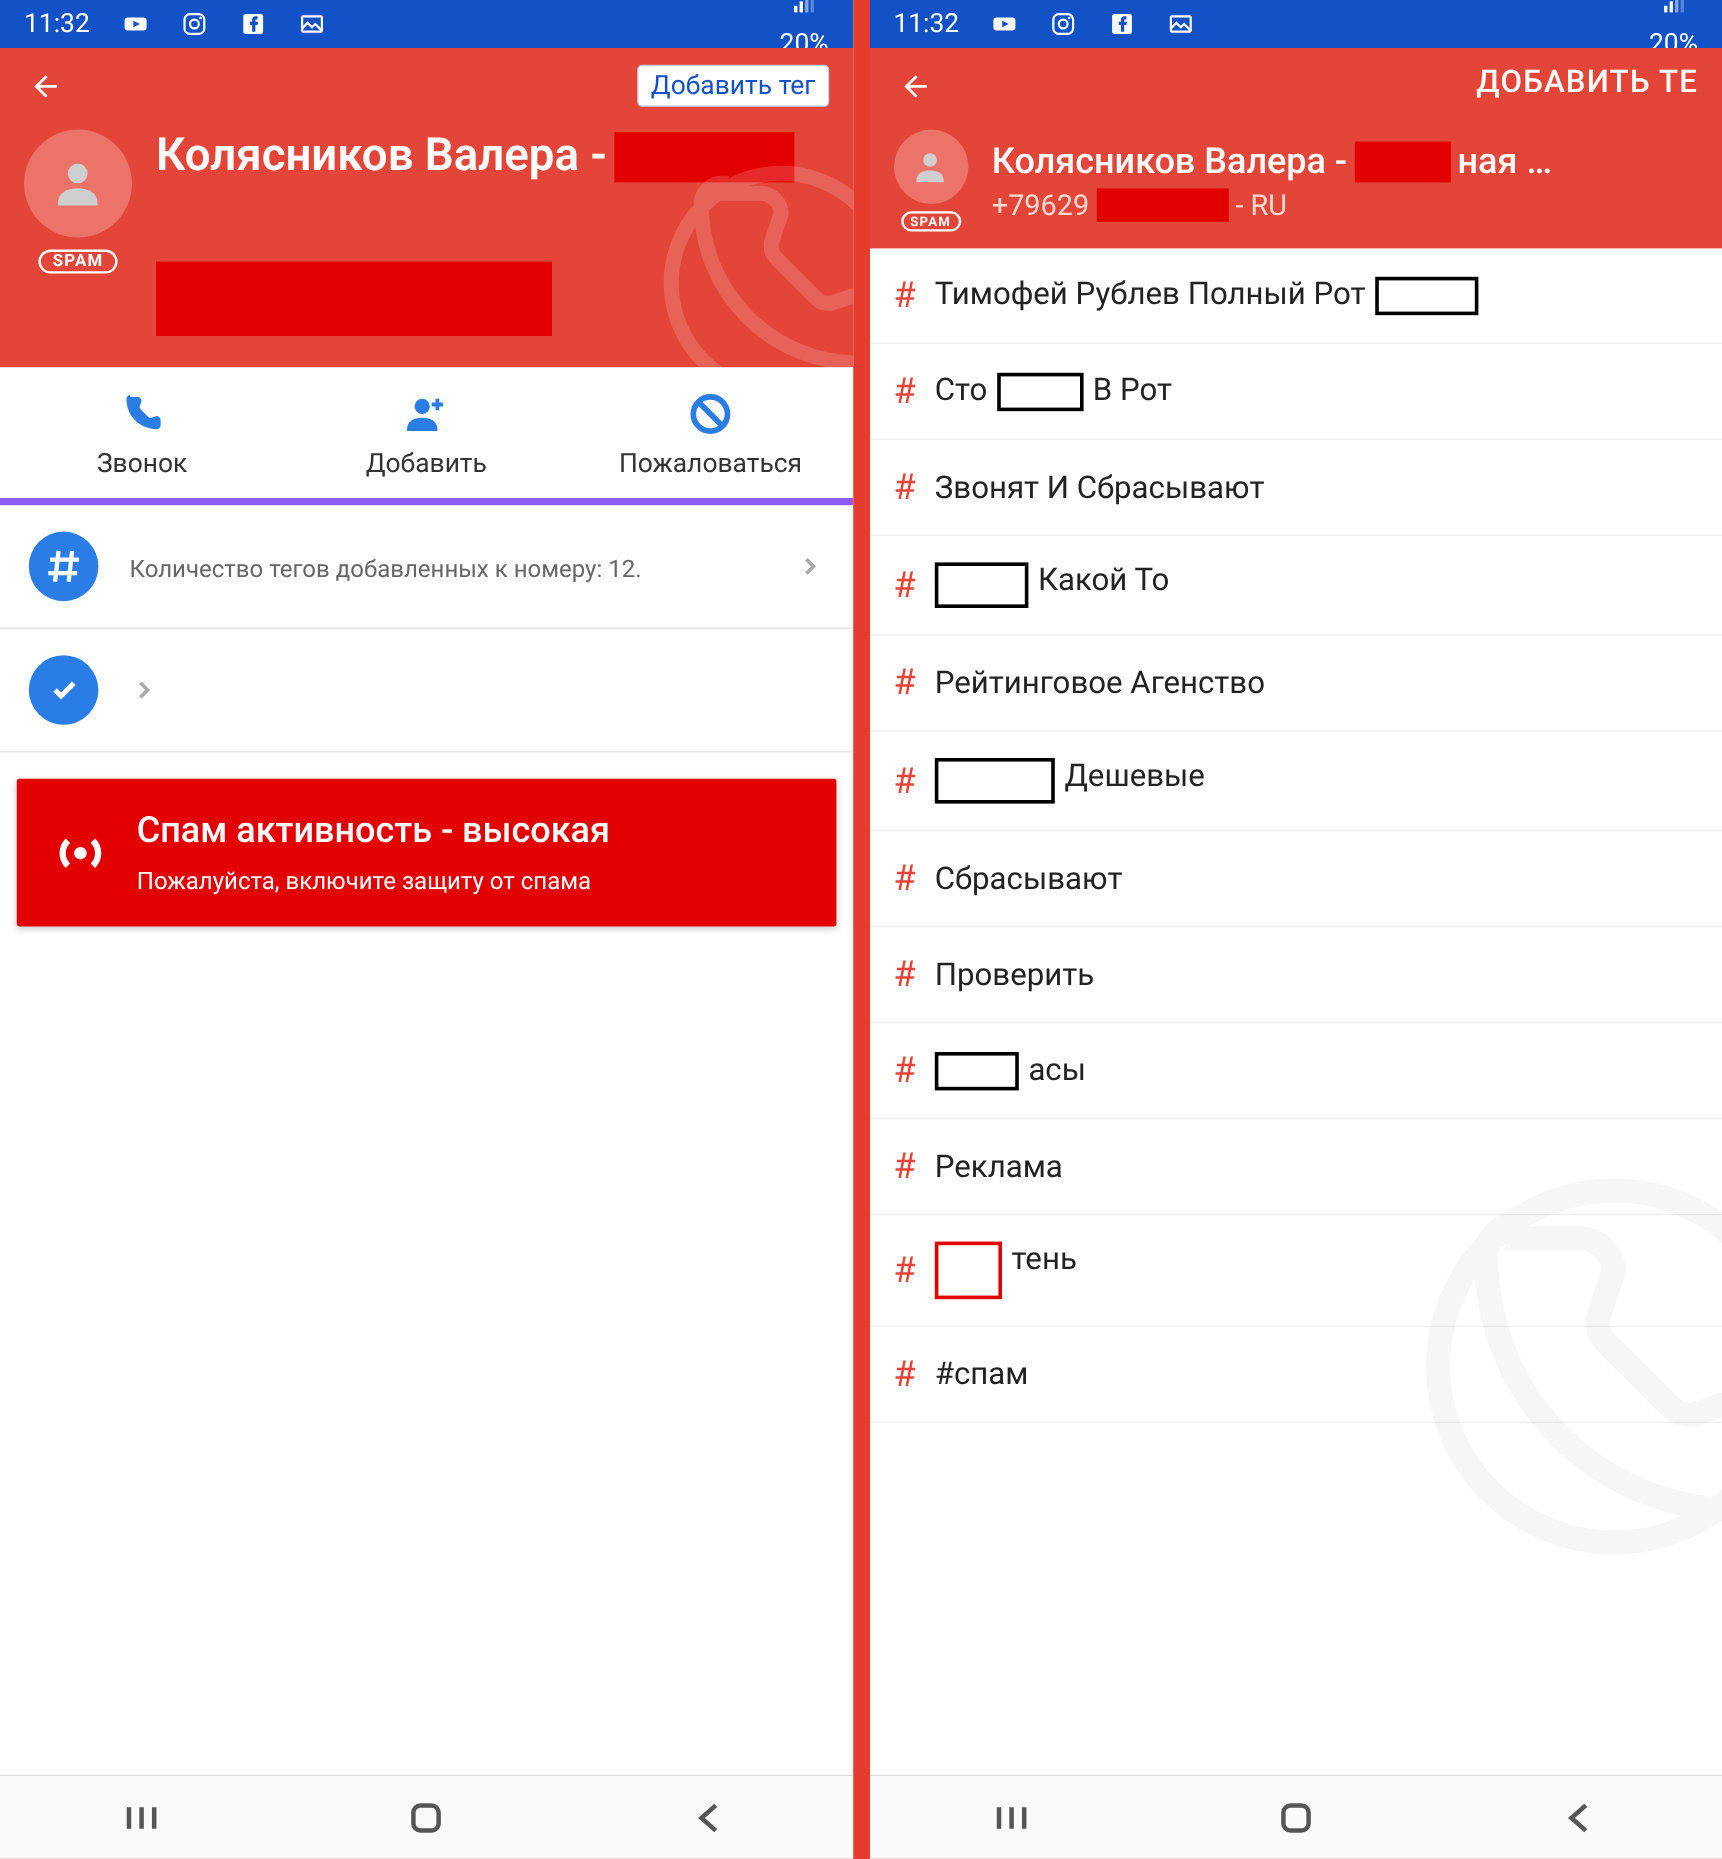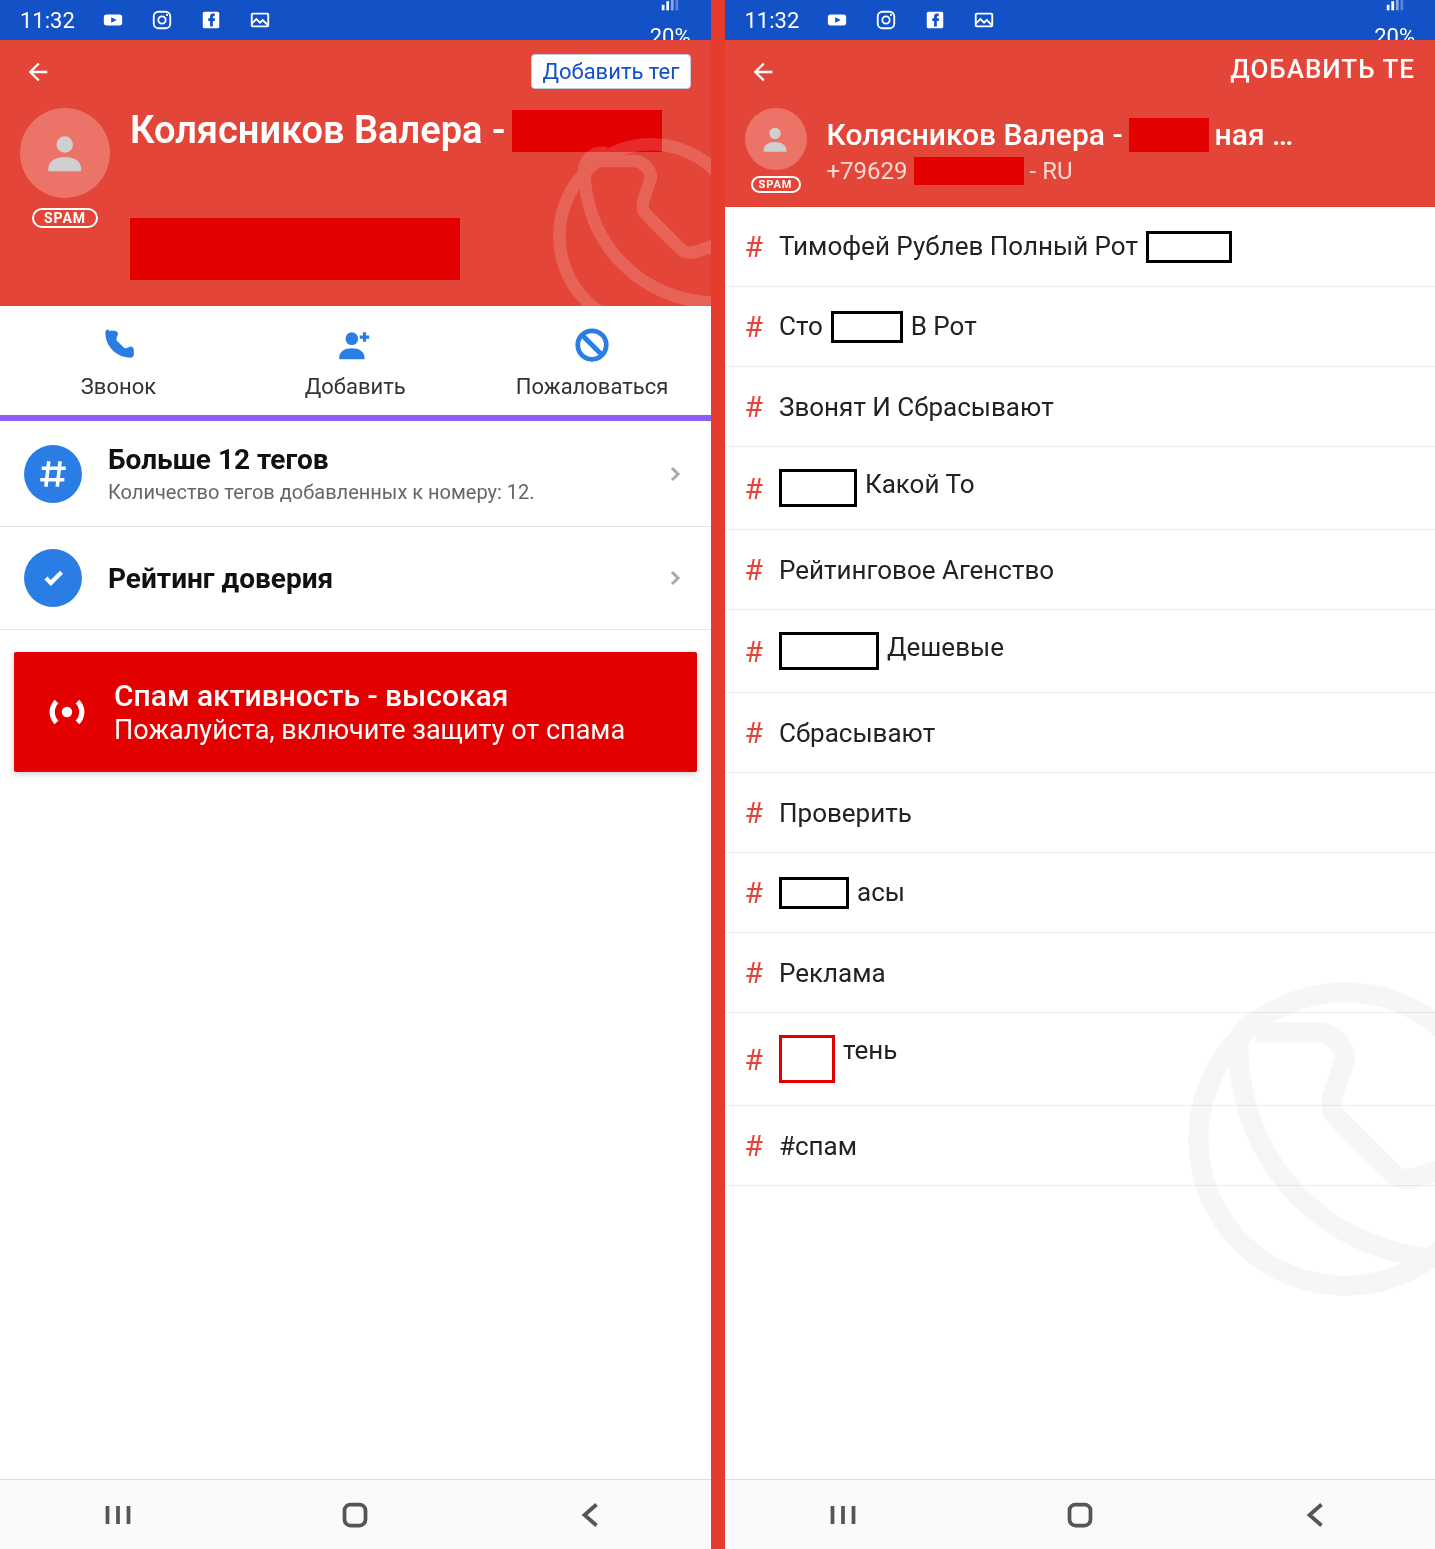--- a/index.html
+++ b/index.html
@@ -46,21 +46,21 @@
     .lrow .ltext{flex:1;}
     .lrow .ltitle{font-size:28px;font-weight:700;color:#111;}
     .lrow .lsub{font-size:20px;color:#666;margin-top:4px;}
     .lrow .chev{width:24px;height:24px;}
     .lrow .chev svg{width:24px;height:24px;fill:#aaa;}
     
     .banner{ margin:22px 14px 0 14px; background:#e30000; color:#fff; border-radius:2px; display:flex; align-items:center; gap:22px; padding:26px 28px; box-shadow:0 2px 6px rgba(0,0,0,0.2);}
     .banner .bico{width:50px;height:50px;display:flex;align-items:center;justify-content:center;}
     .banner .bico svg{width:50px;height:50px;fill:#fff;}
     .banner .bt{font-size:30px;font-weight:500;}
-    .banner .bs{font-size:27px;margin-top:1px;}
+    .banner .bs{font-size:20px;margin-top:12px;}
     
     .taglist{ flex:1; overflow:auto; position:relative;}
     .tagrow{ display:flex; align-items:center; gap:16px; padding:22px 20px; border-bottom:1px solid #eee;}
     .tagrow .hash{ color:#e34538; font-size:30px; font-weight:400;}
     .tagrow .tagtext{ font-size:26px; color:#222; display:flex; align-items:flex-start; gap:8px;}
     .blk{ display:inline-block; border:3px solid #000; background:#fff;}
     .blk.b1{width:86px;height:32px;}
     .blk.b2{width:72px;height:32px;}
     .blk.b3{width:78px;height:38px;}
     .blk.b4{width:100px;height:38px;}
@@ -202,38 +202,34 @@
     </div>
   </div>
 
   <div class="lrow">
     <div class="lico">
         <svg viewBox="0 0 24 24">
           <path d="M9 3L7 21M17 3l-2 18M4 8h17M3 16h17" stroke="#fff" stroke-width="2.5" fill="none"></path>
         </svg>
       </div>
     <div class="ltext">
-      <div class="ltitle">Больше 12 тегов</div>
       <div class="lsub">Количество тегов добавленных к номеру: 12.</div>
     </div>
     <div class="chev"><svg viewBox="0 0 24 24">
           <path d="M9 6l6 6-6 6" fill="none" stroke="#aaa" stroke-width="3"></path>
         </svg></div>
   </div>
 
   <div class="lrow">
     <div class="lico">
         <svg viewBox="0 0 24 24">
           <circle cx="12" cy="12" r="10" fill="#2b7de6"></circle>
           <path d="M7 12l3.5 3.5L18 8" fill="none" stroke="#fff" stroke-width="3"></path>
         </svg>
       </div>
-    <div class="ltext">
-      <div class="ltitle">Рейтинг доверия</div>
-    </div>
     <div class="chev"><svg viewBox="0 0 24 24">
           <path d="M9 6l6 6-6 6" fill="none" stroke="#aaa" stroke-width="3"></path>
         </svg></div>
   </div>
 
   <div class="banner">
     <div class="bico">
         <svg viewBox="0 0 24 24">
           <circle cx="12" cy="12" r="2.5"></circle>
           <path d="M7 7a7 7 0 000 10M17 7a7 7 0 010 10" fill="none" stroke="#fff" stroke-width="2.5"></path>

